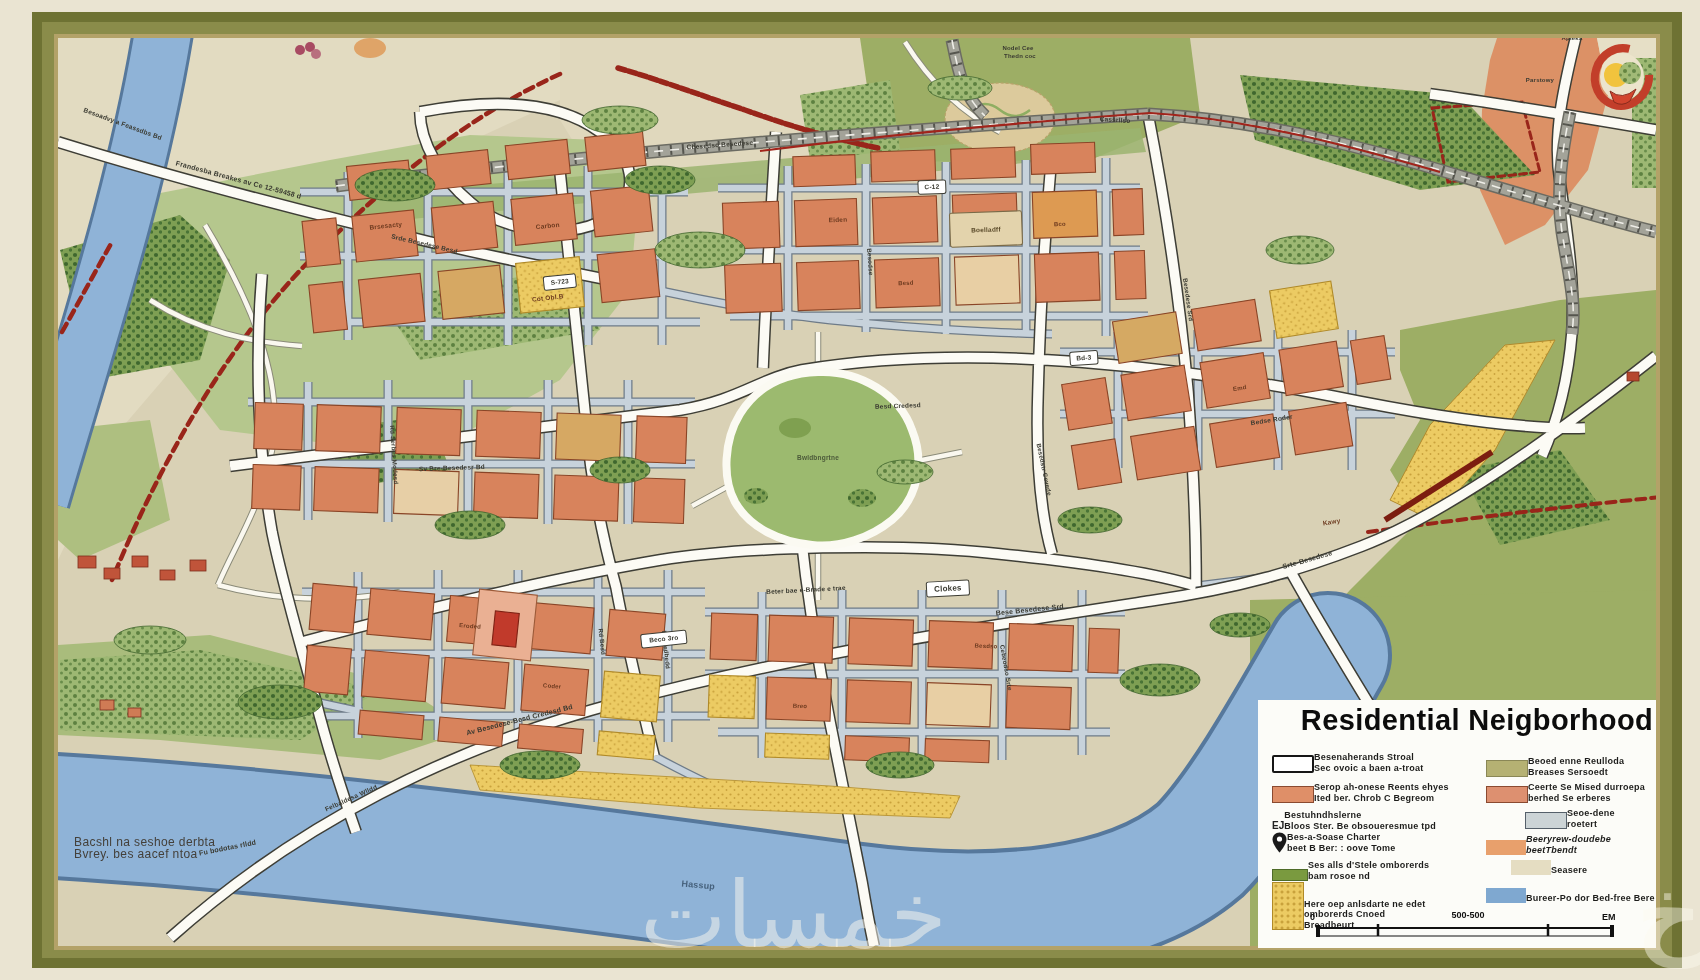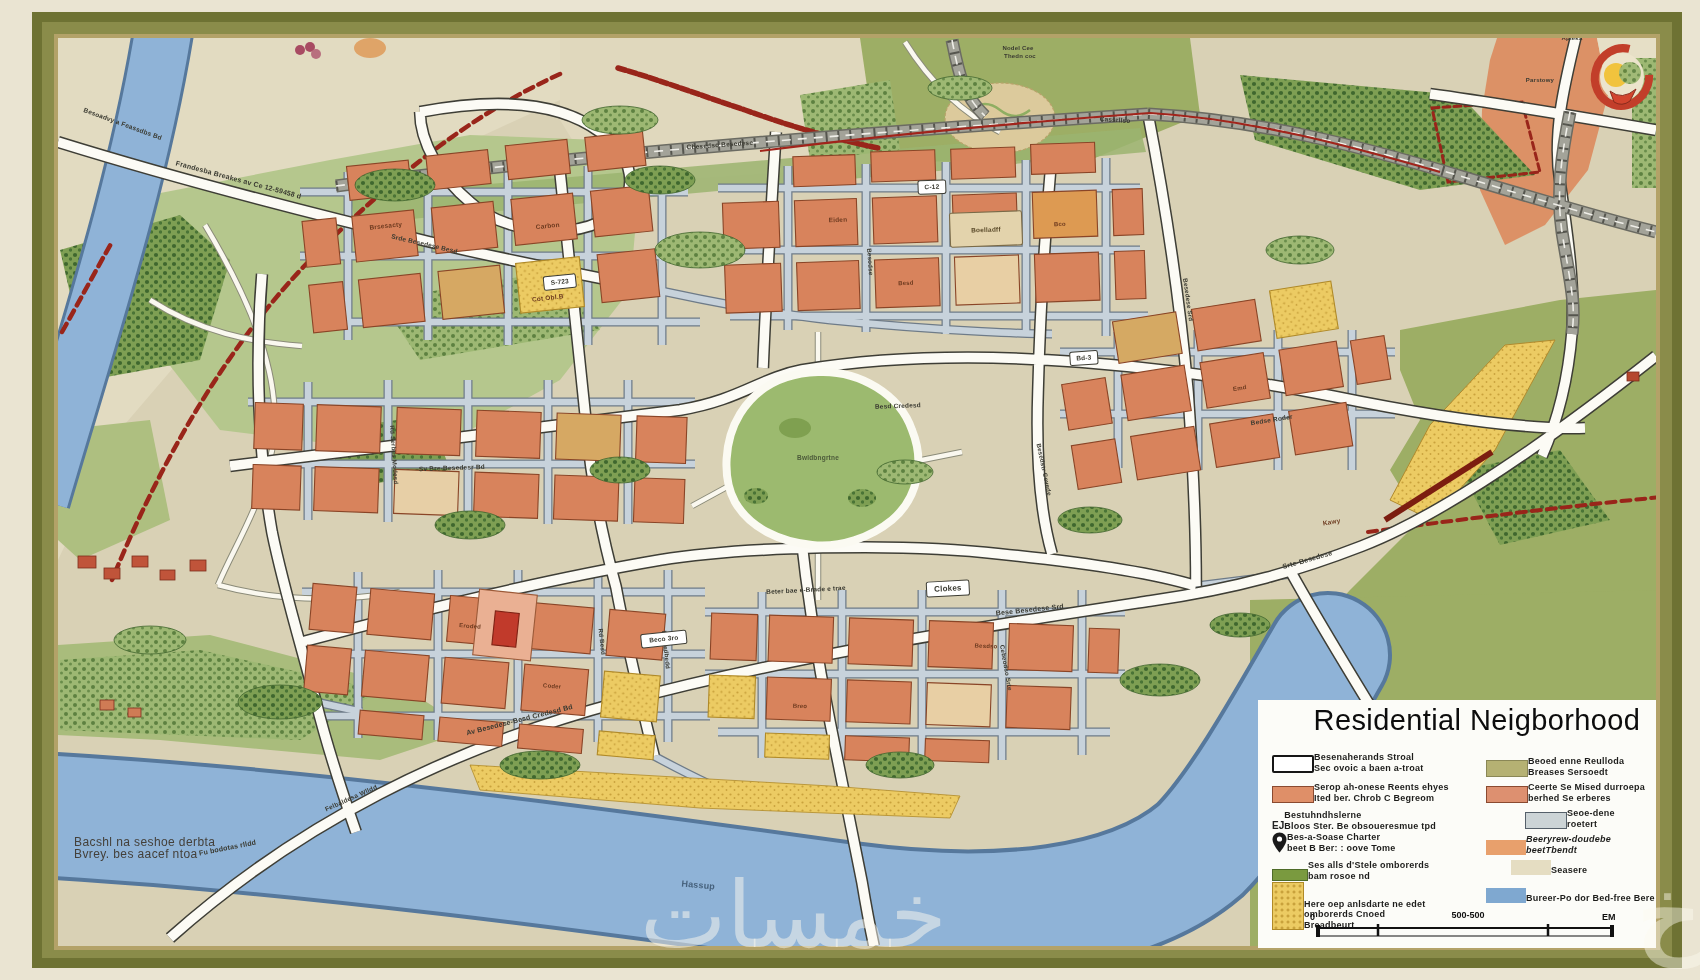--- a/index.html
+++ b/index.html
@@ -2,21 +2,21 @@
 <html><head>
 <meta charset="utf-8">
 <style>
   html,body{margin:0;padding:0;background:#eae4d2;width:1700px;height:980px;overflow:hidden;
     font-family:"Liberation Sans",sans-serif;}
   #stage{position:relative;width:1700px;height:980px;background:#eae4d2;}
   #map-svg{position:absolute;left:0;top:0;}
   
   #legend{position:absolute;left:1258px;top:700px;width:398px;height:248px;background:#fcfcf8;z-index:5;}
   #legend .ttl{position:absolute;top:5px;left:0;right:0;text-align:center;color:#0c0c0c;
-    font-weight:400;font-size:29px;line-height:31px;letter-spacing:.4px;padding-left:40px;}
+    font-weight:700;font-size:29px;line-height:31px;letter-spacing:.4px;padding-left:40px;}
   .lg-row{position:absolute;display:flex;gap:0;align-items:flex-end;}
   .lg-lines{font-weight:700;font-size:9px;line-height:10.5px;color:#1d1d1b;letter-spacing:.25px;white-space:nowrap;}
   .lg-sw{flex:0 0 auto;}
   .sw-outline{width:38px;height:14px;background:#fff;border:2px solid #161616;border-radius:2px;}
   .sw-fill{width:40px;height:15px;}
   .sw-text{font-weight:800;font-size:10px;color:#222;padding-top:1px;}
   .sw-bar{width:34px;height:10px;}
   .sw-dots{width:30px;height:46px;background-color:#eccb63;border:1.5px solid #b08a28;
     background-image:radial-gradient(#c9a23c 1.2px, rgba(0,0,0,0) 1.8px);background-size:6px 6px;}
   #scalebar{position:absolute;left:58px;top:222px;}

